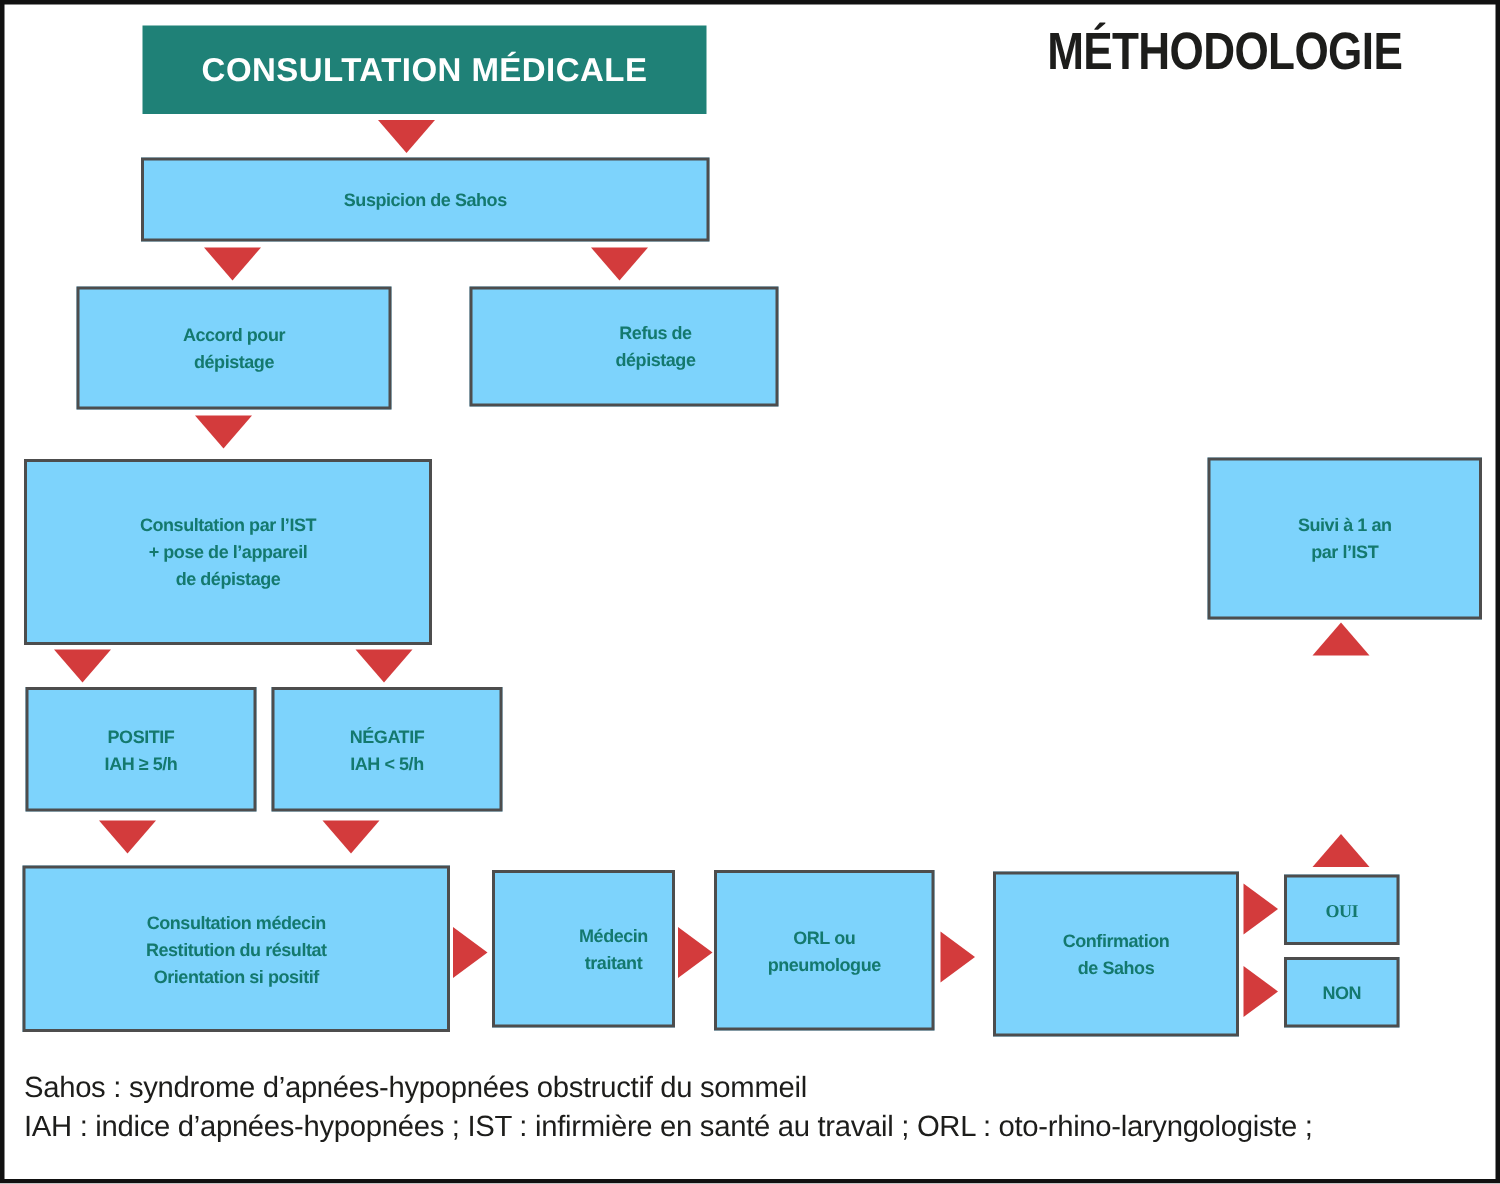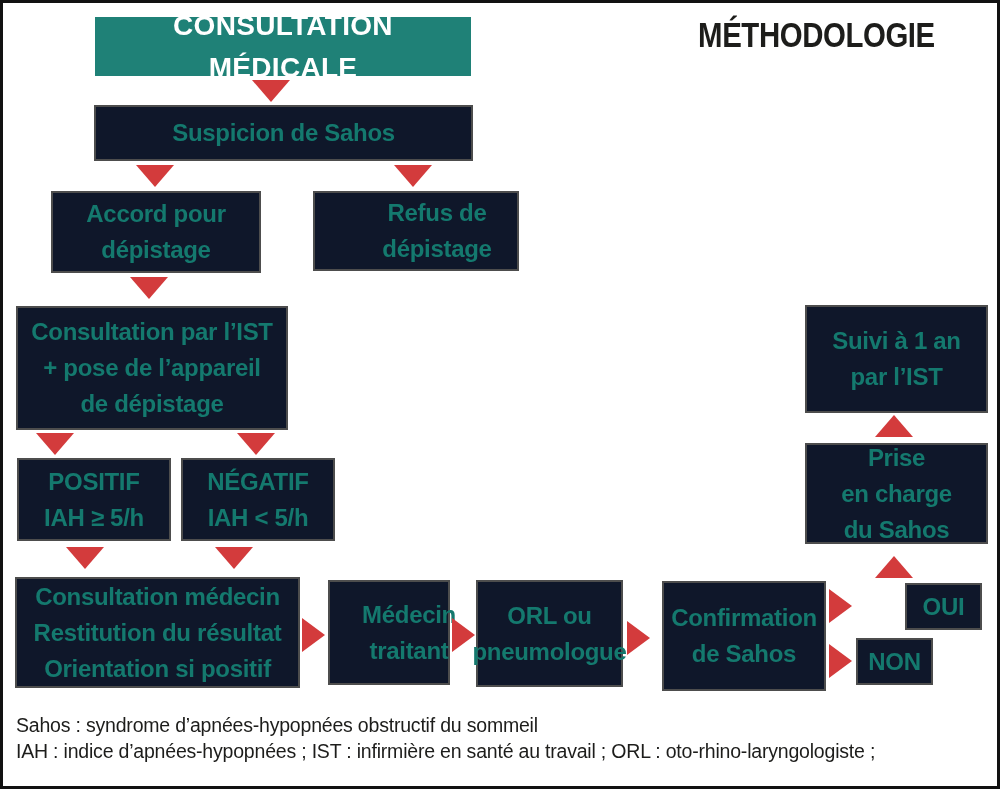--- a/index.html
+++ b/index.html
@@ -26,38 +26,38 @@
     font-weight:700;
     letter-spacing:-.5px;
     color:var(--ink);
     transform:scaleX(.84);
     transform-origin:100% 50%;
     white-space:nowrap;
   }
   .node{
     position:absolute;
     box-sizing:border-box;
-    background:#0f172a;
+    background:#7dd3fc;
     border:2px solid var(--box-border);
     color:var(--teal-text);
     font-weight:700;
-    font-size:24px;
+    font-size:12px;
     line-height:1.5;
     letter-spacing:-.3px;
     display:flex;
     align-items:center;
     justify-content:center;
     text-align:center;
     white-space:pre-line;
   }
   .node--solid{
     background:var(--teal-fill);
     border:none;
     color:#fff;
-    font-size:28px;
+    font-size:22px;
     letter-spacing:.3px;
   }
   .arr{position:absolute;width:0;height:0;}
   .arr-down{
     border-left:19px solid transparent;
     border-right:19px solid transparent;
     border-top:22px solid var(--arrow-red);
   }
   .arr-up{
     border-left:19px solid transparent;
@@ -122,27 +122,24 @@
 
   <div class="node" style="left:473px;top:577px;width:147px;height:107px;">ORL ou
 pneumologue</div>
   <div class="arr arr-right" style="left:624px;top:618px;"></div>
 
   <div class="node" style="left:659px;top:578px;width:164px;height:110px;">Confirmation
 de Sahos</div>
   <div class="arr arr-right" style="left:826px;top:586px;"></div>
   <div class="arr arr-right" style="left:826px;top:641px;"></div>
 
-  <div class="node" style="left:902px;top:580px;width:77px;height:47px;">OUI</div>
+  <div class="node" style="left:853px;top:580px;width:77px;height:47px;font-family:Liberation Serif, serif;">OUI</div>
   <div class="node" style="left:853px;top:635px;width:77px;height:47px;">NON</div>
 
   <div class="arr arr-up" style="left:872px;top:553px;"></div>
-  <div class="node" style="left:802px;top:440px;width:183px;height:101px;">Prise
-en charge
-du Sahos</div>
   <div class="arr arr-up" style="left:872px;top:412px;"></div>
   <div class="node" style="left:802px;top:302px;width:183px;height:108px;">Suivi à 1 an
 par l’IST</div>
 
   <div class="footnote">
     <div>Sahos : syndrome d’apnées-hypopnées obstructif du sommeil</div>
     <div>IAH : indice d’apnées-hypopnées ; IST : infirmière en santé au travail ; ORL : oto-rhino-laryngologiste ;</div>
   </div>
 
 </div>

